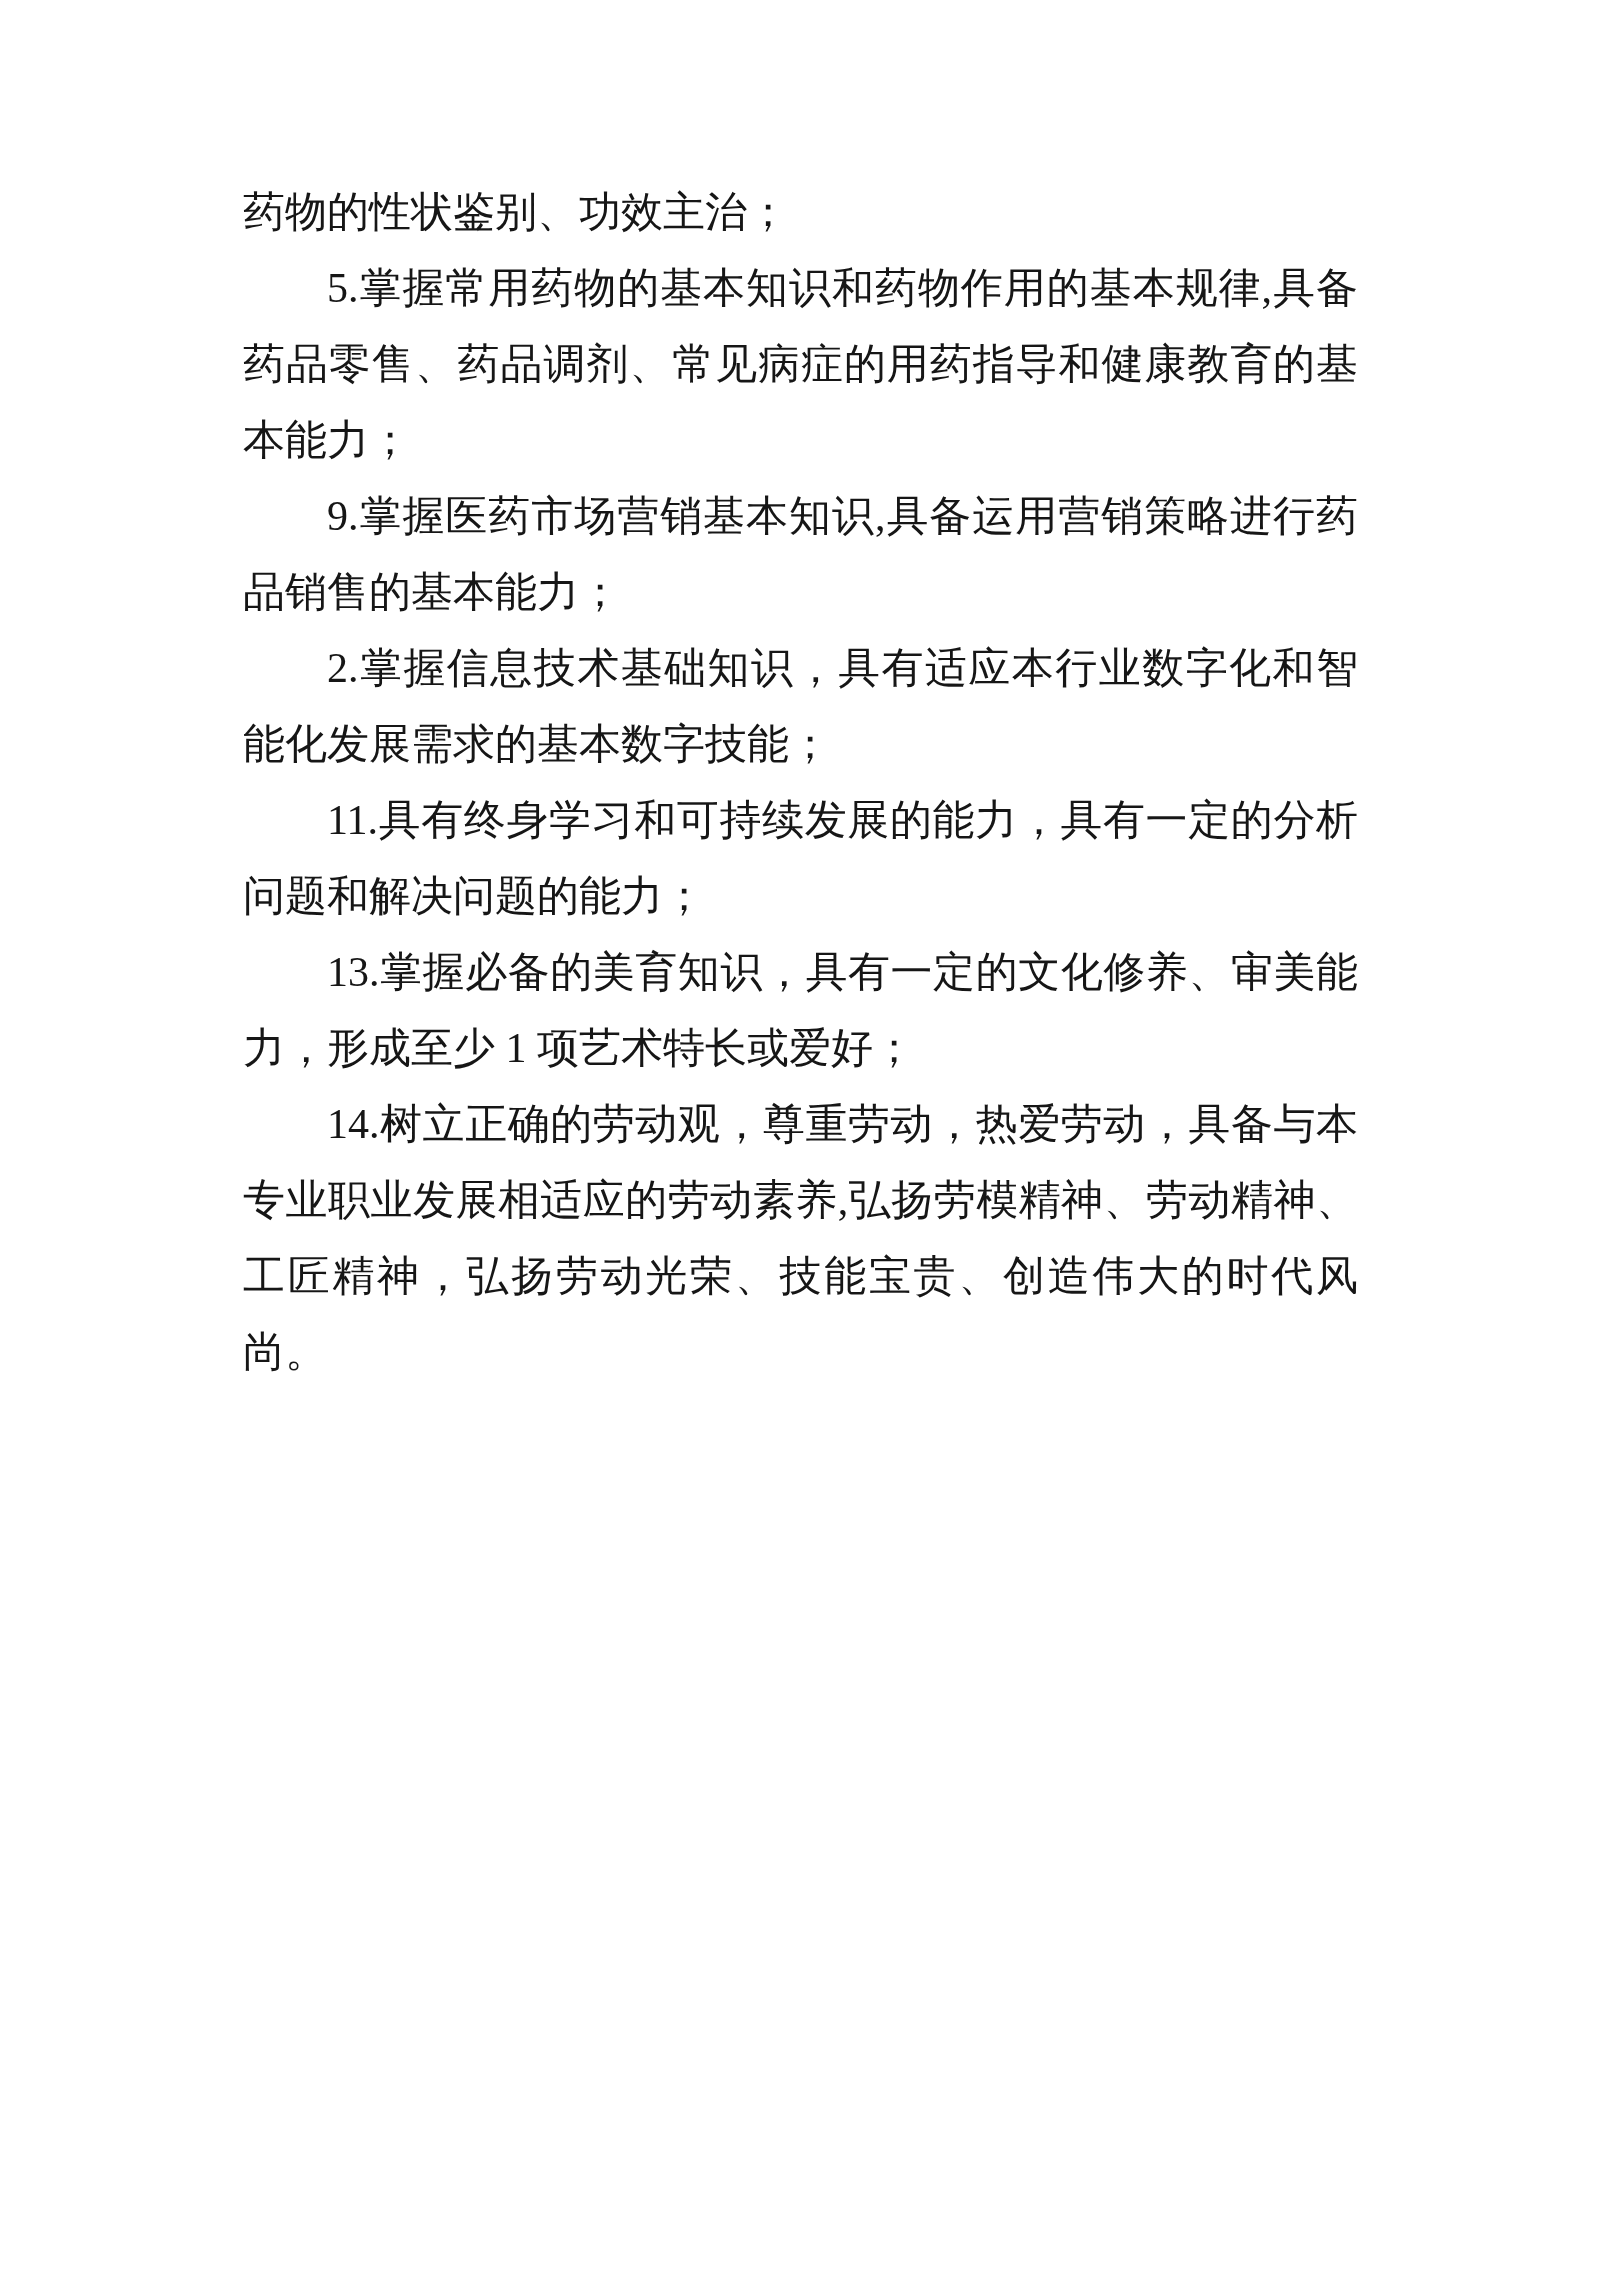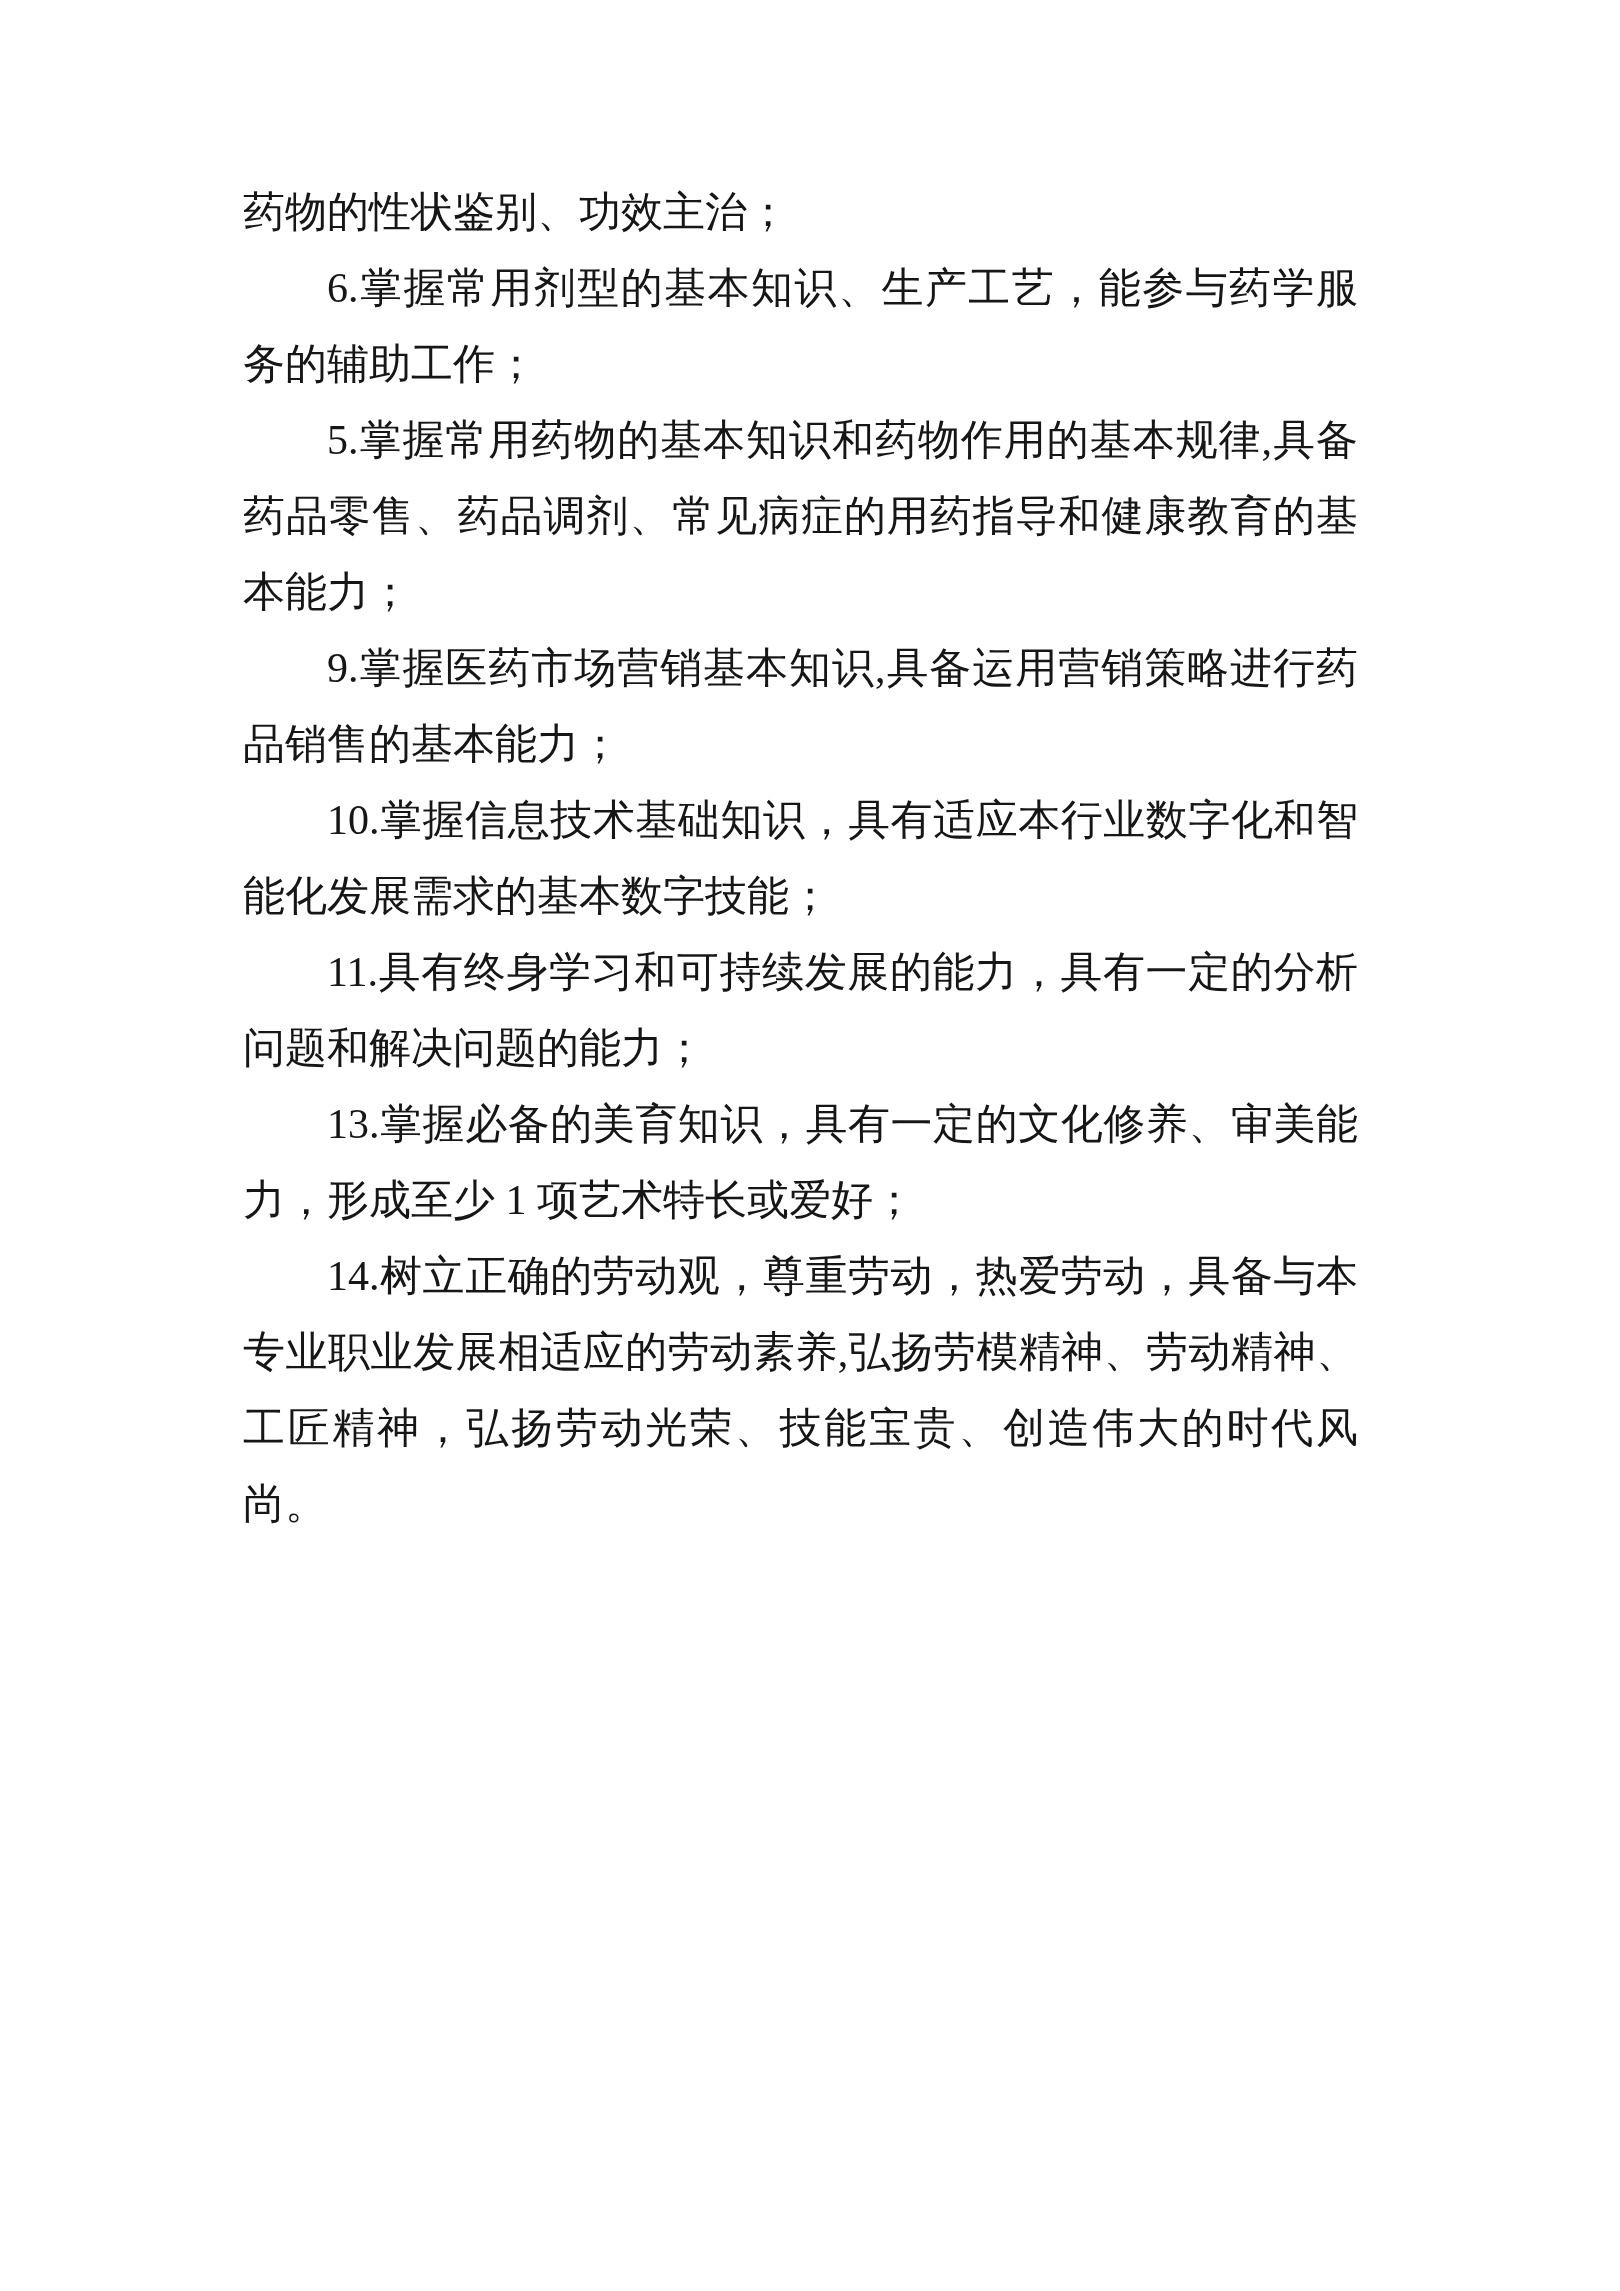--- a/index.html
+++ b/index.html
@@ -48,24 +48,23 @@
     font-family: "Liberation Serif", serif;
   }
 </style>
 </head>
 <body>
 
 <div class="page">
 
   <div class="text-block">
     <p class="no-indent">药物的性状鉴别、功效主治；</p>
-    <p>6.掌握常用剂型的基本知识、生产工艺，能参与药学服务的辅助工作；</p>
     <p>5.掌握常用药物的基本知识和药物作用的基本规律,具备药品零售、药品调剂、常见病症的用药指导和健康教育的基本能力；</p>
     <p>9.掌握医药市场营销基本知识,具备运用营销策略进行药品销售的基本能力；</p>
-    <p>10.掌握信息技术基础知识，具有适应本行业数字化和智能化发展需求的基本数字技能；</p>
+    <p>2.掌握信息技术基础知识，具有适应本行业数字化和智能化发展需求的基本数字技能；</p>
     <p>11.具有终身学习和可持续发展的能力，具有一定的分析问题和解决问题的能力；</p>
     <p>13.掌握必备的美育知识，具有一定的文化修养、审美能力，形成至少 1 项艺术特长或爱好；</p>
     <p>14.树立正确的劳动观，尊重劳动，热爱劳动，具备与本专业职业发展相适应的劳动素养,弘扬劳模精神、劳动精神、工匠精神，弘扬劳动光荣、技能宝贵、创造伟大的时代风尚。</p>
   </div>
 
   <div class="page-number">- 3 -</div>
 
 </div>
 
 

